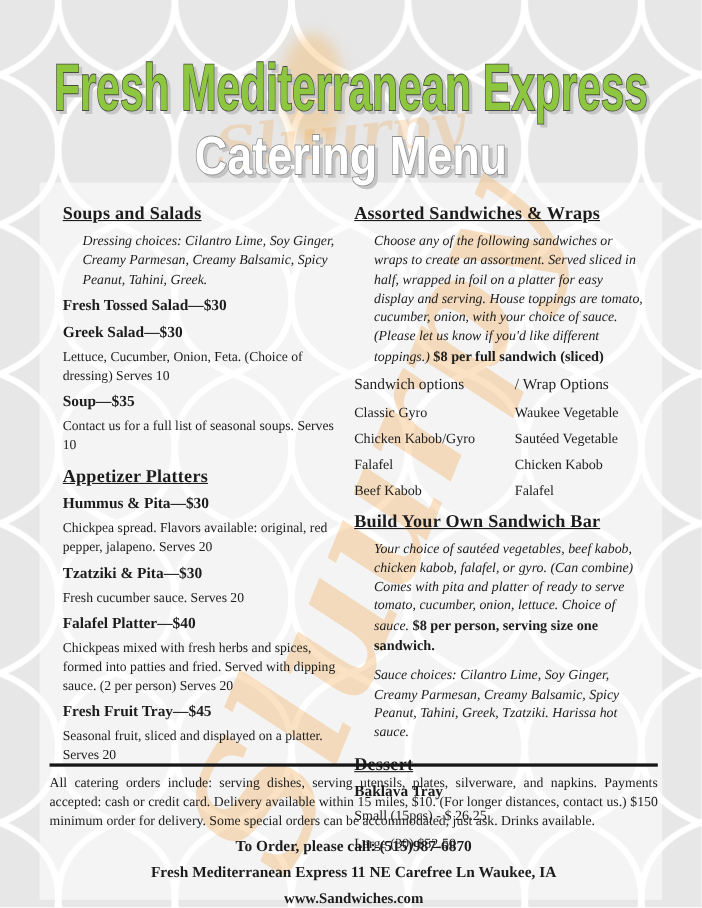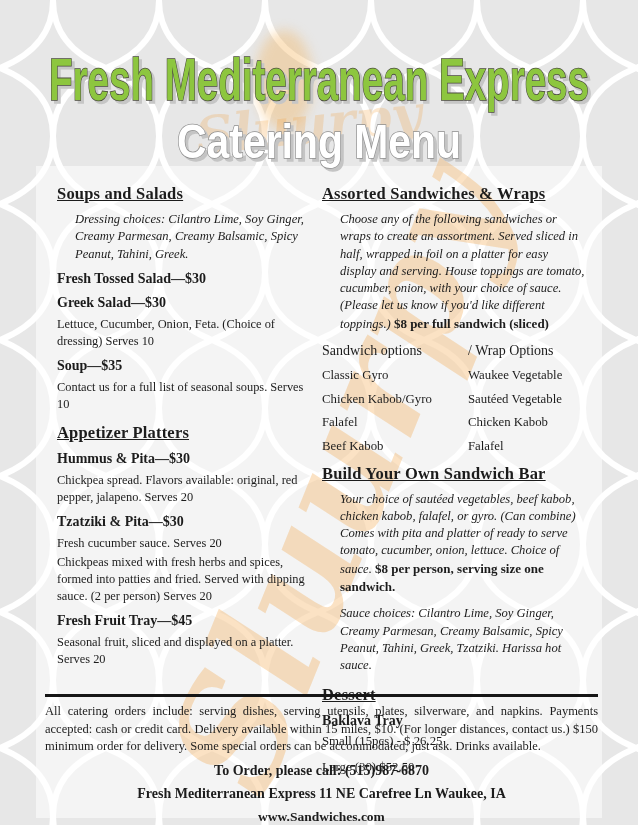--- a/index.html
+++ b/index.html
@@ -116,20 +116,21 @@
   <p class="desc">Contact us for a full list of seasonal soups. Serves 10</p>
 
   <h2 class="section-heading mt">Appetizer Platters</h2>
 
   <h3 class="item-name">Hummus &amp; Pita—$30</h3>
   <p class="desc">Chickpea spread. Flavors available: original, red pepper, jalapeno.  Serves 20</p>
 
   <h3 class="item-name">Tzatziki &amp; Pita—$30</h3>
   <p class="desc">Fresh cucumber sauce. Serves 20</p>
 
+  <h3 class="item-name">Falafel Platter—$40</h3>
   <p class="desc">Chickpeas mixed with fresh herbs and spices, formed into patties and fried. Served with dipping sauce. (2 per person) Serves 20</p>
 
   <h3 class="item-name">Fresh Fruit Tray—$45</h3>
   <p class="desc">Seasonal fruit, sliced and displayed on a platter.  Serves 20</p>
 </div>
 
 <div class="col col-right">
   <h2 class="section-heading">Assorted Sandwiches &amp; Wraps</h2>
   <p class="note"><span>Choose any of the following sandwiches or wraps to create an assortment. Served sliced in half, wrapped in foil on a platter for easy display and serving.   House toppings are tomato, cucumber, onion, with your choice of sauce. (Please let us know if you'd like different toppings.)</span> <span class="bold-upright">$8 per full sandwich (sliced)</span></p>
 

